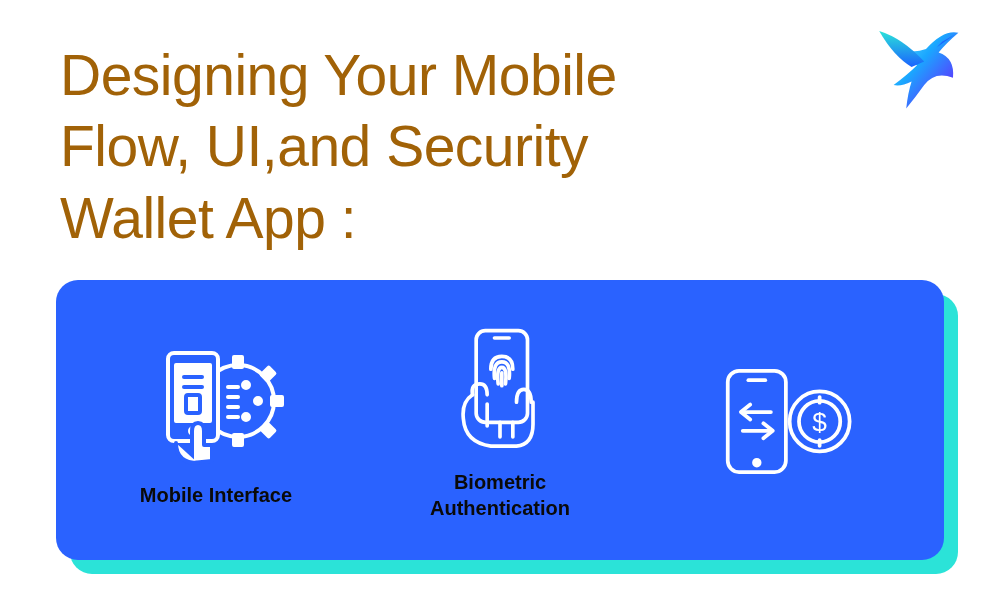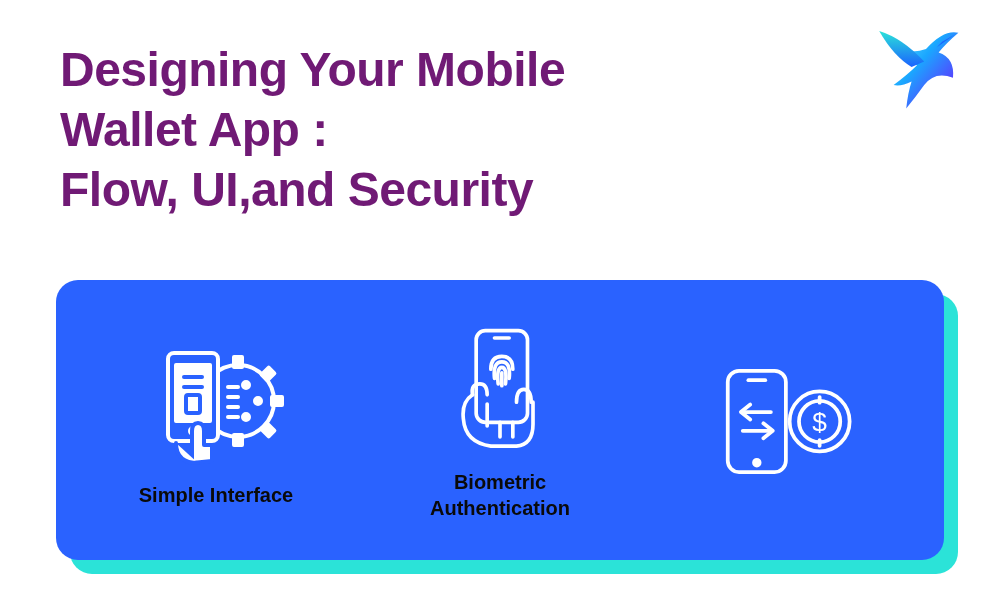--- a/index.html
+++ b/index.html
@@ -1,18 +1,18 @@
 <!DOCTYPE html>
 <html><head>
 <meta charset="utf-8">
 <style>
   html,body{margin:0;padding:0;width:1000px;height:600px;background:#fff;font-family:Arial,Helvetica,sans-serif;overflow:hidden}
   .page{position:relative;width:1000px;height:600px}
   .logo{position:absolute;top:22px;right:38px;width:90px;height:90px}
-  .title{position:absolute;left:60px;top:40px;font-weight:700;font-size:48px;line-height:1.25;color:#701a75;letter-spacing:-0.5px}
+  .title{position:absolute;left:60px;top:40px;font-weight:400;font-size:57px;line-height:1.25;color:#a16207;letter-spacing:-0.5px}
   .card-wrap{position:absolute;left:56px;top:280px;width:888px;height:280px}
   .card-shadow{position:absolute;left:14px;top:14px;width:100%;height:100%;border-radius:22px;background:#2be3d8}
   .card{position:absolute;left:0;top:0;width:100%;height:100%;border-radius:22px;background:#2a62ff;display:flex;justify-content:space-around;align-items:center;padding:0 18px;box-sizing:border-box}
   .feature{display:flex;flex-direction:column;align-items:center;width:33%;color:#fff}
   .feature .icon-slot{height:135px;display:flex;align-items:center;justify-content:center}
   .feature-label{color:#0a0a0a;font-weight:700;font-size:20px;text-align:center;line-height:1.3;margin-top:14px}
   svg{display:block}
 </style>
 </head>
 <body>
@@ -37,22 +37,22 @@
       <path d="M60 30 Q80 8 96 12 Q82 24 74 34 Q92 40 90 62 Q70 54 58 70 Q48 84 38 96 Q40 78 44 66 Q32 72 24 70 Q40 58 50 48 Q40 42 36 32 Q50 34 60 30 Z" fill="url(#g1)"></path>
 
       <path d="M58 44 Q34 18 8 10 Q24 38 44 50 Z" fill="url(#g2)"></path>
 
       <path d="M92 14 L72 28 L78 22 Z" fill="#1a62ff"></path>
     </svg>
   </div>
 
   <div class="title">
     <div>Designing Your Mobile</div>
+    <div>Flow, UI,and Security</div>
     <div>Wallet App :</div>
-    <div>Flow, UI,and Security</div>
   </div>
 
   <div class="card-wrap">
     <div class="card-shadow"></div>
     <div class="card">
 
       <div class="feature">
         <div class="icon-slot">
           <svg viewBox="0 0 140 130" width="140" height="130" stroke="#fff" stroke-width="4" fill="none" stroke-linejoin="round" stroke-linecap="round">
 
@@ -80,21 +80,21 @@
             <rect x="30" y="30" width="34" height="56" fill="#fff"></rect>
             <line x1="38" y1="42" x2="56" y2="42" stroke="#2a62ff"></line>
             <line x1="38" y1="52" x2="56" y2="52" stroke="#2a62ff"></line>
             <rect x="40" y="60" width="14" height="18" rx="2" stroke="#2a62ff" fill="none"></rect>
             <circle cx="47" cy="96" r="3" fill="#fff"></circle>
 
             <path d="M46 128 L46 96 Q46 88 52 88 Q58 88 58 96 L58 110 L66 110 L66 126 Z" fill="#fff" stroke="#2a62ff"></path>
             <path d="M30 108 Q30 128 52 128" stroke="#2a62ff" fill="#fff"></path>
           </svg>
         </div>
-        <div class="feature-label">Simple Interface</div>
+        <div class="feature-label">Mobile Interface</div>
       </div>
 
       <div class="feature">
         <div class="icon-slot">
           <svg viewBox="0 0 120 140" width="110" height="135" stroke="#fff" stroke-width="4" fill="none" stroke-linecap="round" stroke-linejoin="round">
 
             <rect x="34" y="8" width="56" height="100" rx="10"></rect>
             <line x1="54" y1="16" x2="70" y2="16"></line>
 
             <path d="M50 50 Q50 36 62 36 Q74 36 74 50"></path>

